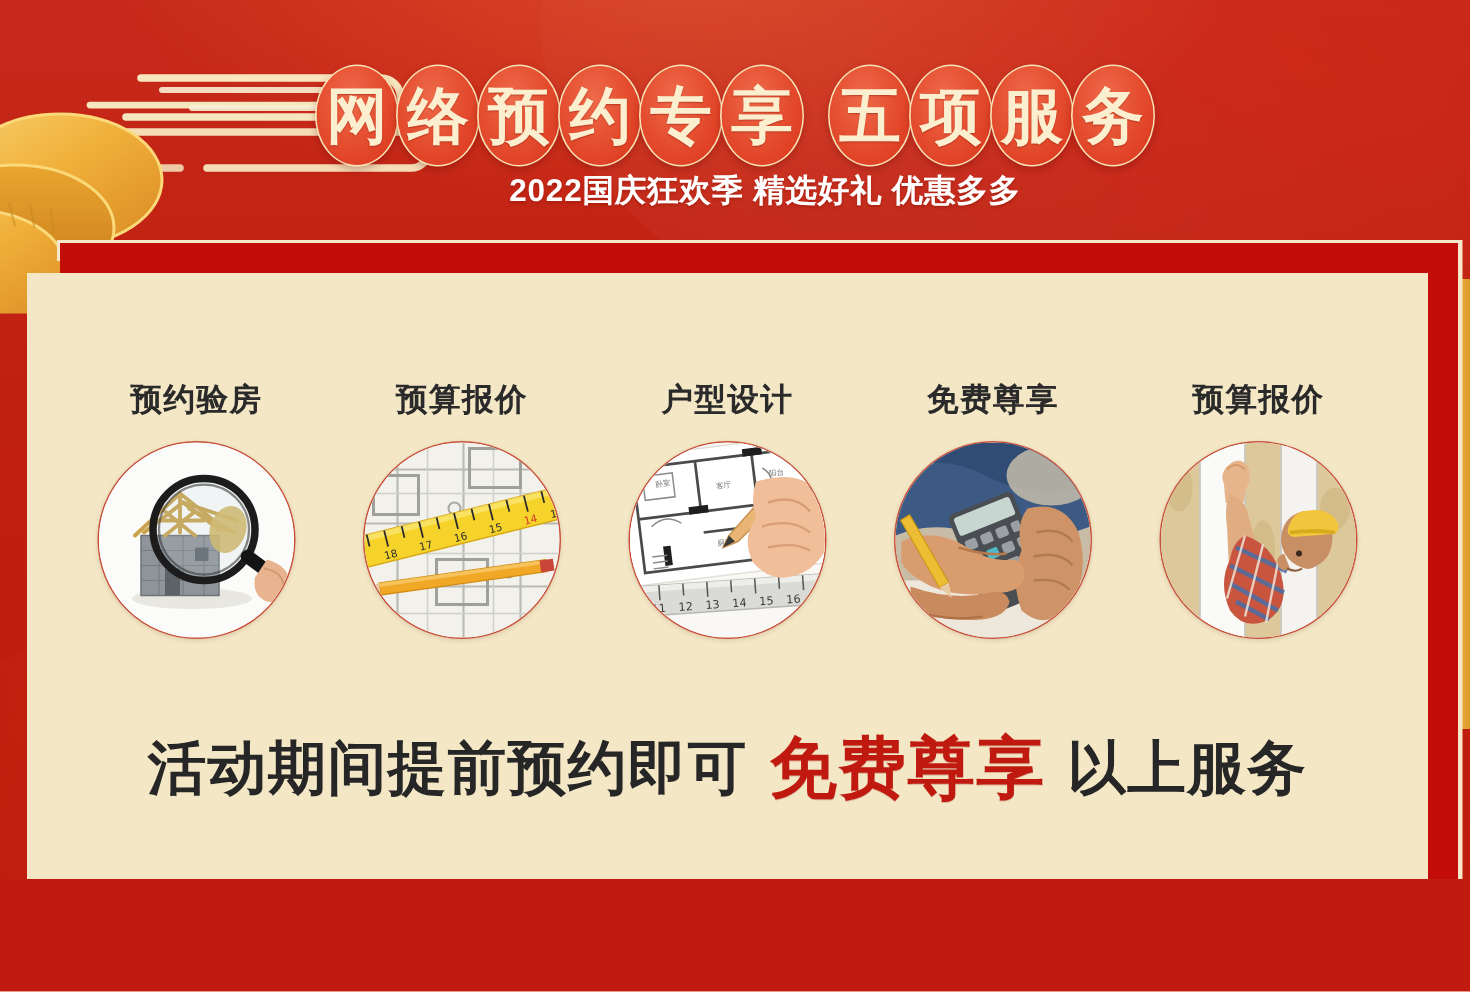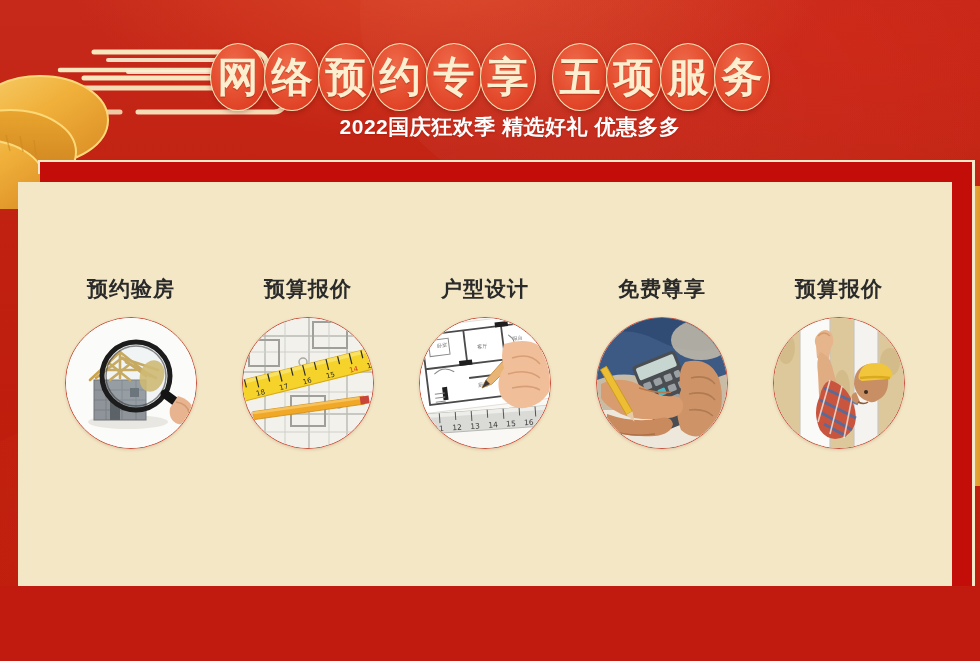--- a/index.html
+++ b/index.html
@@ -112,21 +112,21 @@
   .panel-bottom-red{
     position:absolute;left:0;top:586px;width:980px;height:75px;
     background:#C11A0E;
     z-index:5;
   }
 
   
   .services{
     position:absolute;left:18px;top:182px;width:934px;height:290px;
     z-index:7;
-    display:flex;align-items:center;justify-content:center;
+    display:flex;align-items:flex-start;justify-content:center;
     gap:22px;
     padding-top:70px;
     box-sizing:border-box;
   }
   .svc{width:155px;display:flex;flex-direction:column;align-items:center;}
   .svc-label{
     font-size:21px;font-weight:bold;color:#2A2A2A;
     letter-spacing:1px;
     margin-bottom:14px;
     white-space:nowrap;
@@ -562,14 +562,19 @@
           <path d="M94 46 q18 -4 24 8 q2 6 -4 7 l-26 2 q-6 -2 -2 -9 q2 -6 8 -8 Z" fill="#F2C63C"></path>
           <path d="M86 60 q16 -2 30 0" fill="none" stroke="#D9A91E" stroke-width="2.5"></path>
           <circle cx="92" cy="74" r="2" fill="#3A2A1E"></circle>
           <path d="M84 84 q6 3 10 0" fill="none" stroke="#8A5B38" stroke-width="1.4"></path>
         </svg>
       </div>
     </div>
 
   </div>
 
+  <div class="tagline">
+    <span class="tag-a">活动期间提前预约即可</span>
+    <span class="tag-b">免费尊享</span>
+    <span class="tag-c">以上服务</span>
+  </div>
 
 </div>
 
 </body></html>

